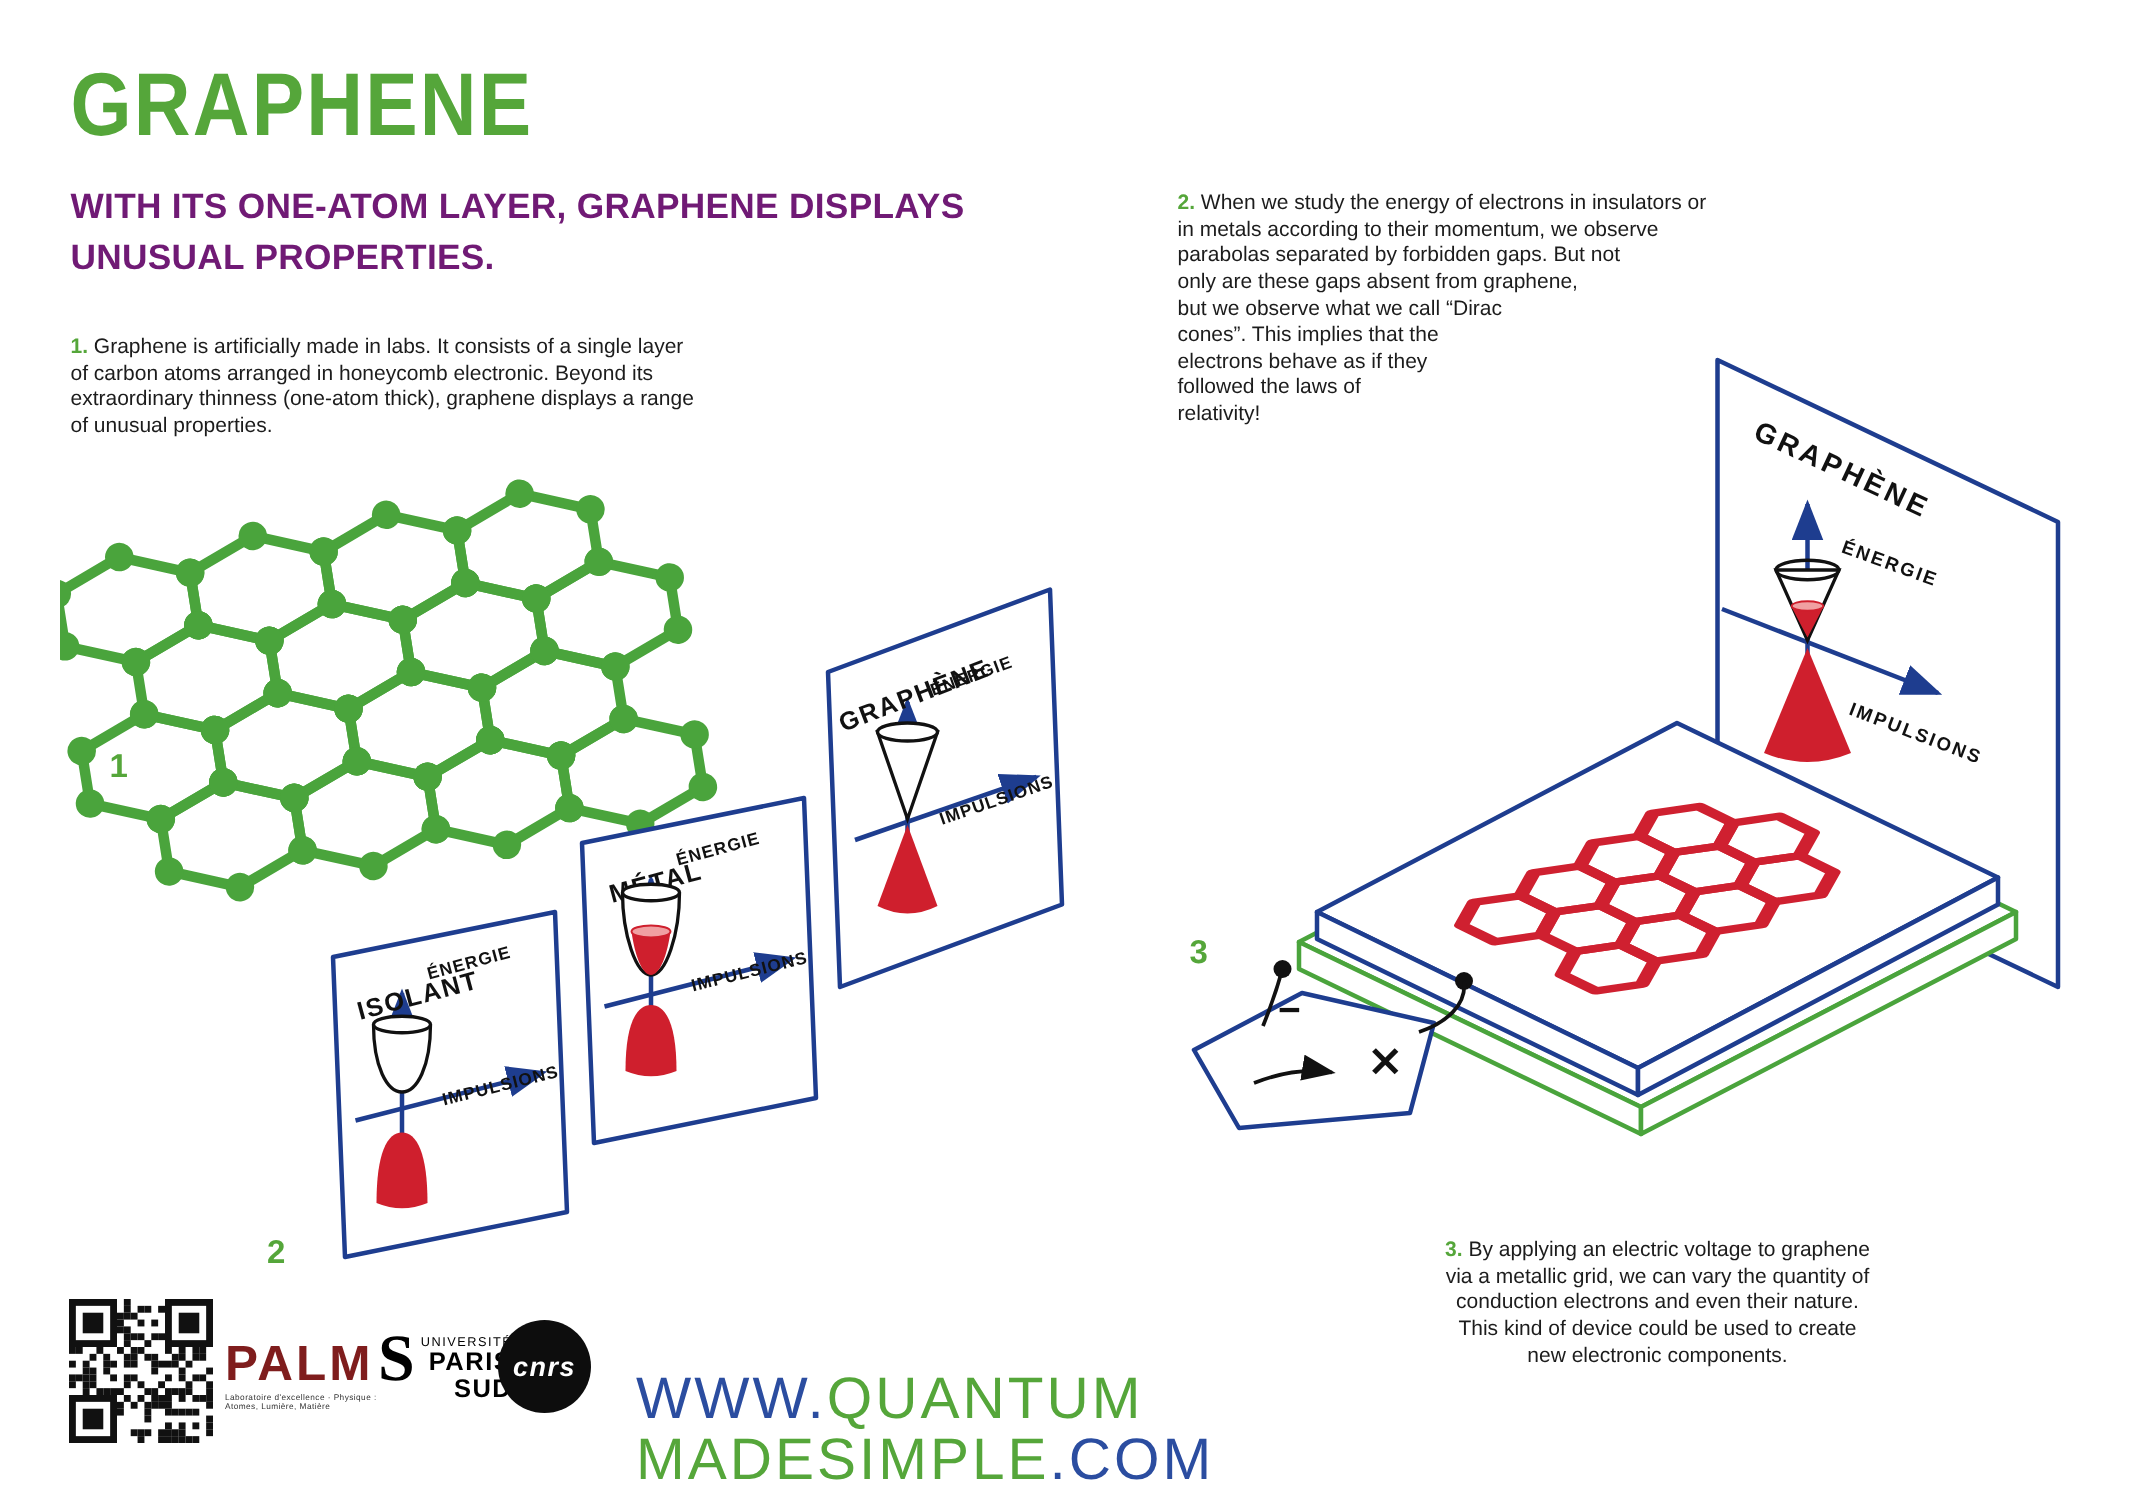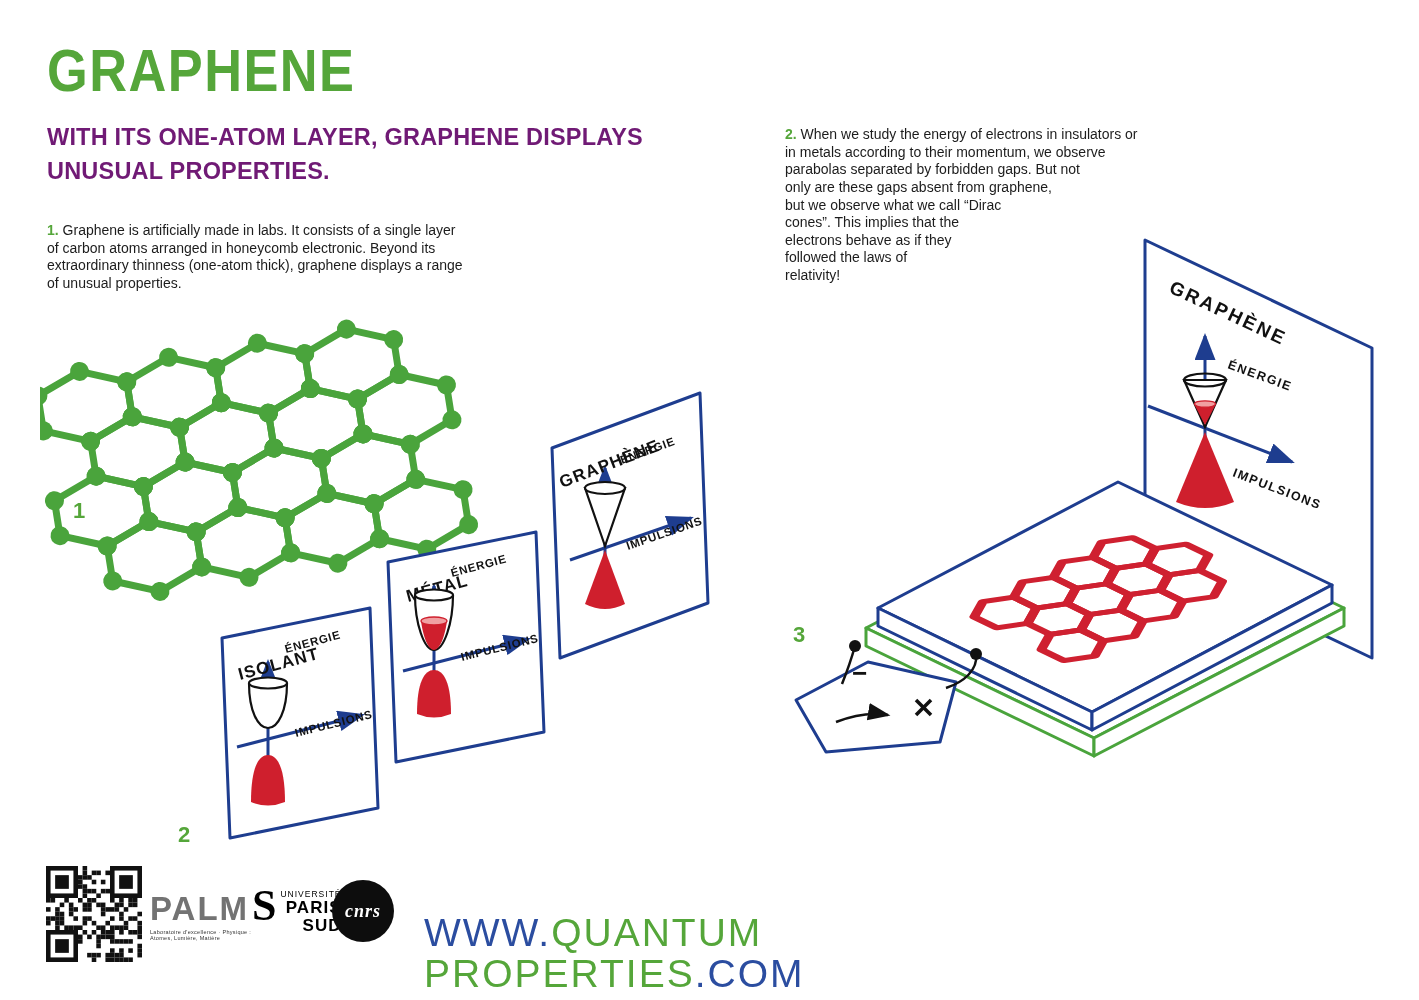--- a/index.html
+++ b/index.html
@@ -38,21 +38,21 @@
   .goblet{fill:#ffffff;stroke:#111;stroke-width:2.2;}
   .redfill{fill:#cf1f2d;stroke:none;}
   .pinkfill{fill:#f0a0a2;stroke:#cf1f2d;stroke-width:1.3;}
   .greenline{fill:#ffffff;stroke:#4aa43c;stroke-width:3;stroke-linejoin:round;}
   .wire{stroke:#111;stroke-width:2.5;fill:none;}
   .xmark{stroke:#111;stroke-width:3.5;}
 
   .footer-logo{position:absolute;}
   #qrbox{left:46px;top:866px;}
   .palm{left:150px;top:890px;width:110px;text-align:left;}
-  .palm .palm-name{font-size:33px;font-weight:bold;letter-spacing:2px;color:#737373;}
+  .palm .palm-name{font-size:33px;font-weight:bold;letter-spacing:2px;color:#7f1d1d;}
   .palm .palm-cap{font-size:5.5px;color:#333;letter-spacing:0.3px;margin-top:1px;}
   .ups{left:252px;top:886px;display:flex;align-items:flex-start;gap:4px;color:#000;}
   .ups .ups-s{font-size:44px;font-weight:bold;line-height:0.9;font-family:"Liberation Serif",serif;}
   .ups .ups-col{display:flex;flex-direction:column;line-height:1.05;margin-top:4px;}
   .ups .u1{font-size:8.5px;letter-spacing:1px;}
   .ups .u2{font-size:17px;font-weight:bold;letter-spacing:1px;text-align:right;}
   .cnrs{left:332px;top:880px;width:62px;height:62px;border-radius:50%;background:#0d0d0d;color:#fff;
         display:flex;align-items:center;justify-content:center;font-size:18px;font-weight:bold;
         font-style:italic;letter-spacing:1px;}
   .url{position:absolute;left:424px;top:870px;font-size:39px;font-weight:normal;letter-spacing:2px;line-height:1.05;margin-top:43px;}
@@ -77,20 +77,25 @@
   <div class="para" id="para2"><span class="num">2.</span> <span>When we study the energy of electrons in insulators or
 in metals according to their momentum, we observe
 parabolas separated by forbidden gaps. But not
 only are these gaps absent from graphene,
 but we observe what we call “Dirac
 cones”. This implies that the
 electrons behave as if they
 followed the laws of
 relativity!</span></div>
 
+  <div class="para" id="para3"><span class="num">3.</span> <span>By applying an electric voltage to graphene
+via a metallic grid, we can vary the quantity of
+conduction electrons and even their nature.
+This kind of device could be used to create
+new electronic components.</span></div>
 
   <div class="fig-num" id="fignum1">1</div>
   <div class="fig-num" id="fignum2">2</div>
   <div class="fig-num" id="fignum3">3</div>
 
   <svg id="fig1" class="figsvg" width="440" height="360" viewBox="0 0 440 360">
     <g id="fig1hex" transform="rotate(-9 220 170)">
         <polygon points="105.0,79.7 60.0,97.4 15.0,79.7 15.0,44.3 60.0,26.6 105.0,44.3" fill="none" stroke="#4aa43c" stroke-width="7" stroke-linejoin="round"></polygon>
         <circle cx="105.0" cy="79.7" r="9.5" fill="#4aa43c"></circle>
         <circle cx="60.0" cy="97.4" r="9.5" fill="#4aa43c"></circle>
@@ -466,22 +471,22 @@
 
   <div class="footer-logo ups" style="position:absolute;">
     <div class="ups-s">S</div>
     <div class="ups-col">
       <span class="u1">UNIVERSITÉ</span>
       <span class="u2">PARIS</span>
       <span class="u2">SUD</span>
     </div>
   </div>
 
-  <div class="footer-logo cnrs" style="position:absolute;font-family:Liberation Serif, serif;">
+  <div class="footer-logo cnrs" style="position:absolute;">
     <span>cnrs</span>
   </div>
 
   <div class="url">
     <div><span class="u-blue">WWW.</span><span class="u-green">QUANTUM</span></div>
-    <div><span class="u-green">PROPERTIES</span><span class="u-blue">.COM</span></div>
+    <div><span class="u-green">MADESIMPLE</span><span class="u-blue">.COM</span></div>
   </div>
 
 </div>
 
 </body></html>

